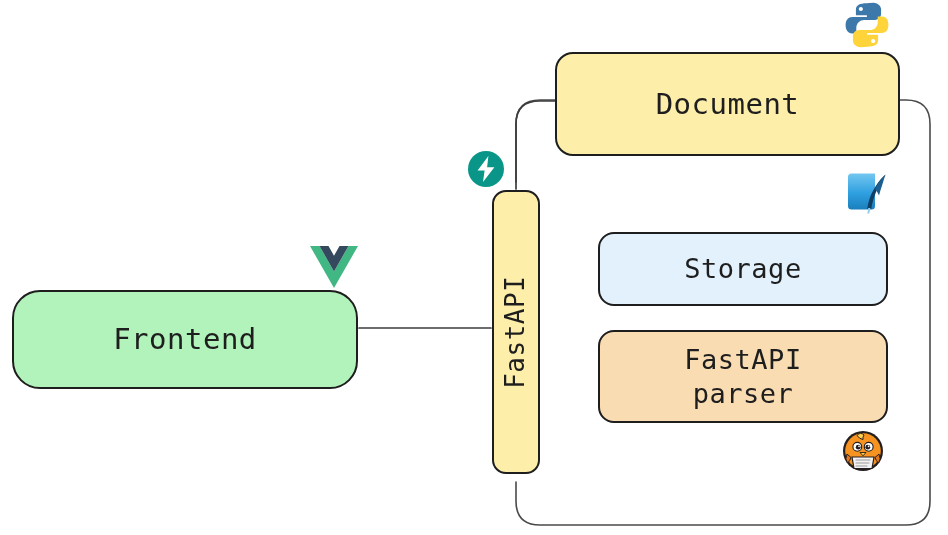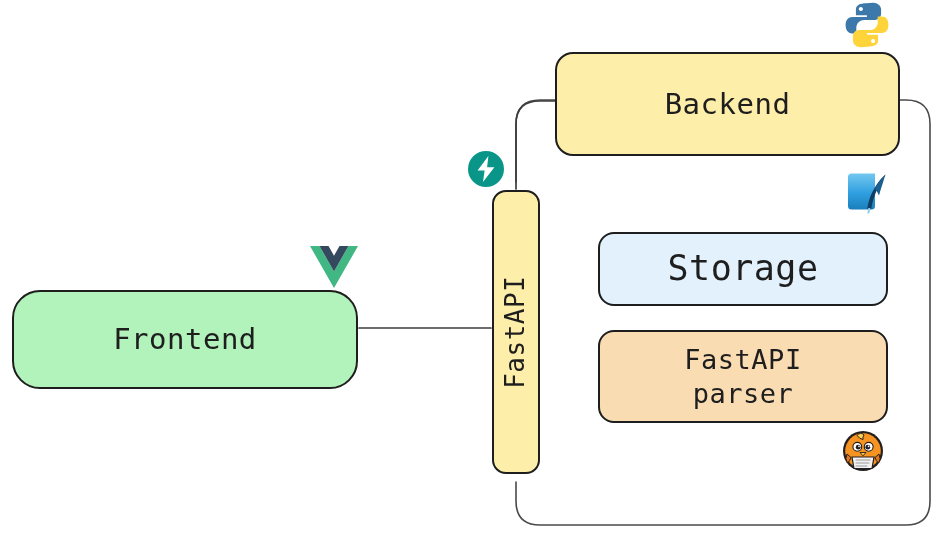--- a/index.html
+++ b/index.html
@@ -86,21 +86,21 @@
 
   
   #node-storage {
     left: 598px;
     top: 232px;
     width: 290px;
     height: 74px;
     background: #e2f1fb;
     border: 2.6px solid #1e1e1e;
     border-radius: 16px;
-    font-size: 35px;
+    font-size: 27px;
   }
 
   
   #node-docparser {
     left: 598px;
     top: 330px;
     width: 290px;
     height: 93px;
     background: #fadcb3;
     border: 2.6px solid #1e1e1e;
@@ -143,21 +143,21 @@
 
   <div class="node" id="node-frontend">
     <span class="node-label">Frontend</span>
   </div>
 
   <div class="node" id="node-fastapi">
     <span class="node-label">FastAPI</span>
   </div>
 
   <div class="node" id="node-backend">
-    <span class="node-label">Backend</span>
+    <span class="node-label">Document</span>
   </div>
 
   <div class="node" id="node-storage">
     <span class="node-label">Storage</span>
   </div>
 
   <div class="node" id="node-docparser">
     <span class="node-label">FastAPI
 parser</span>
   </div>

